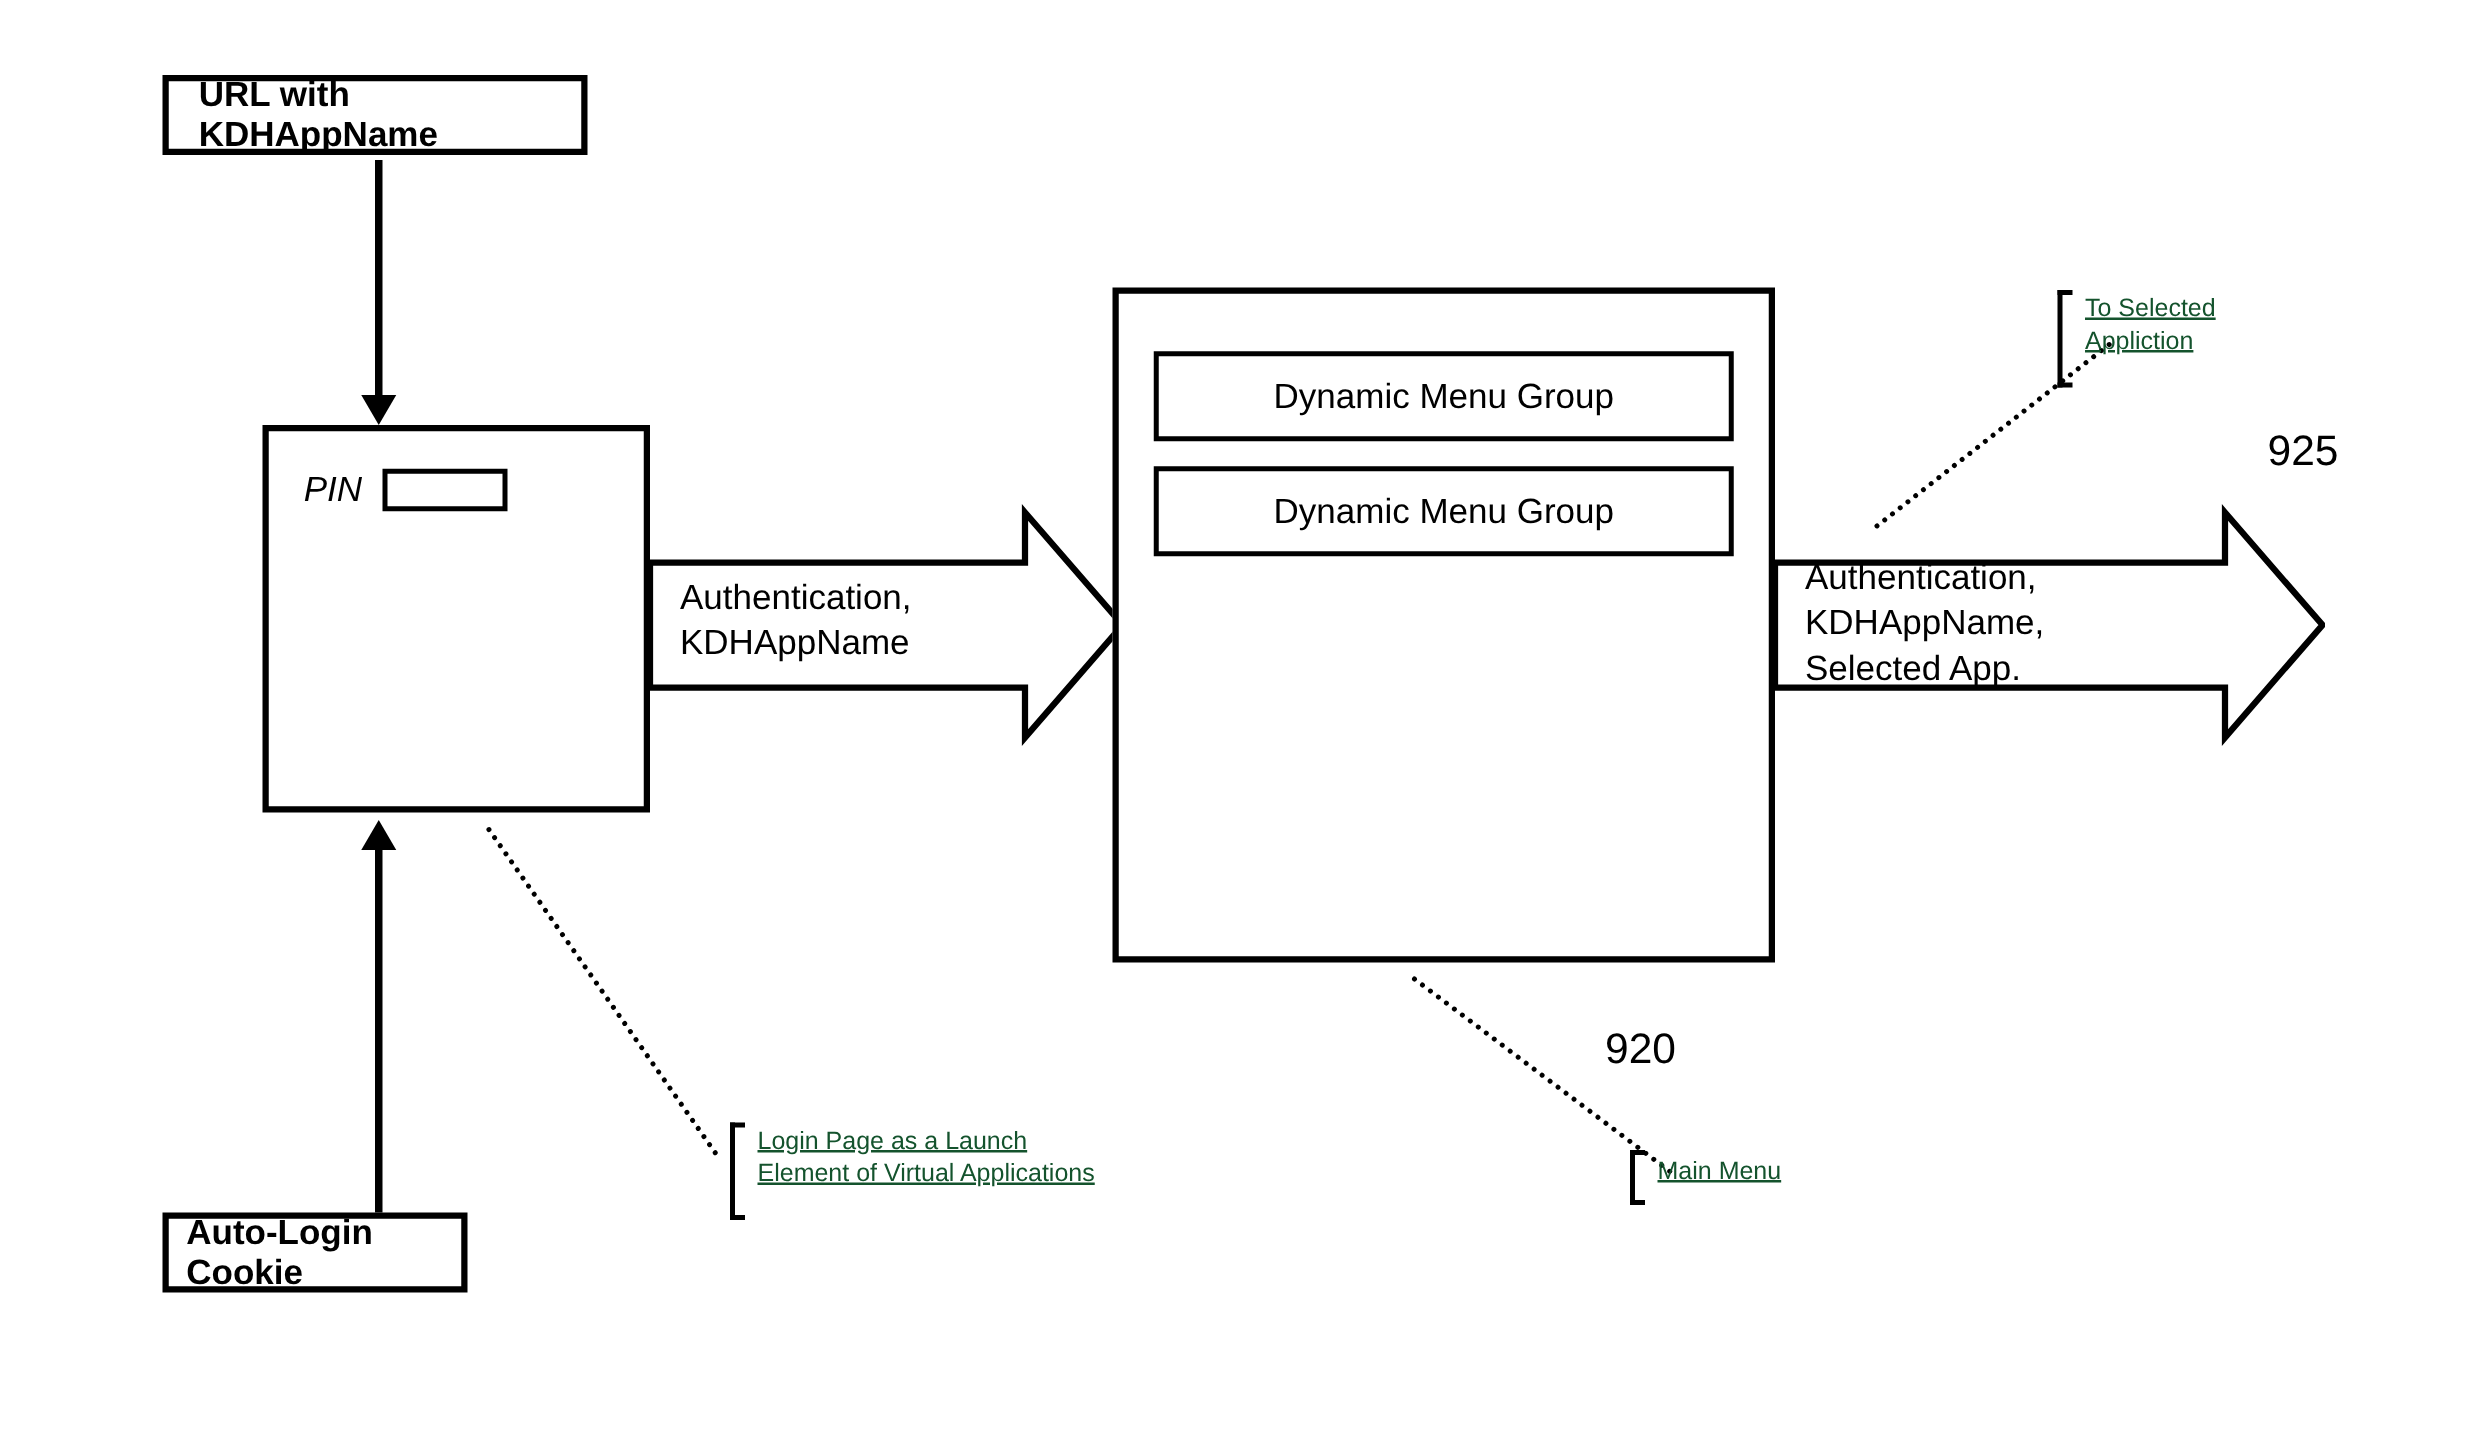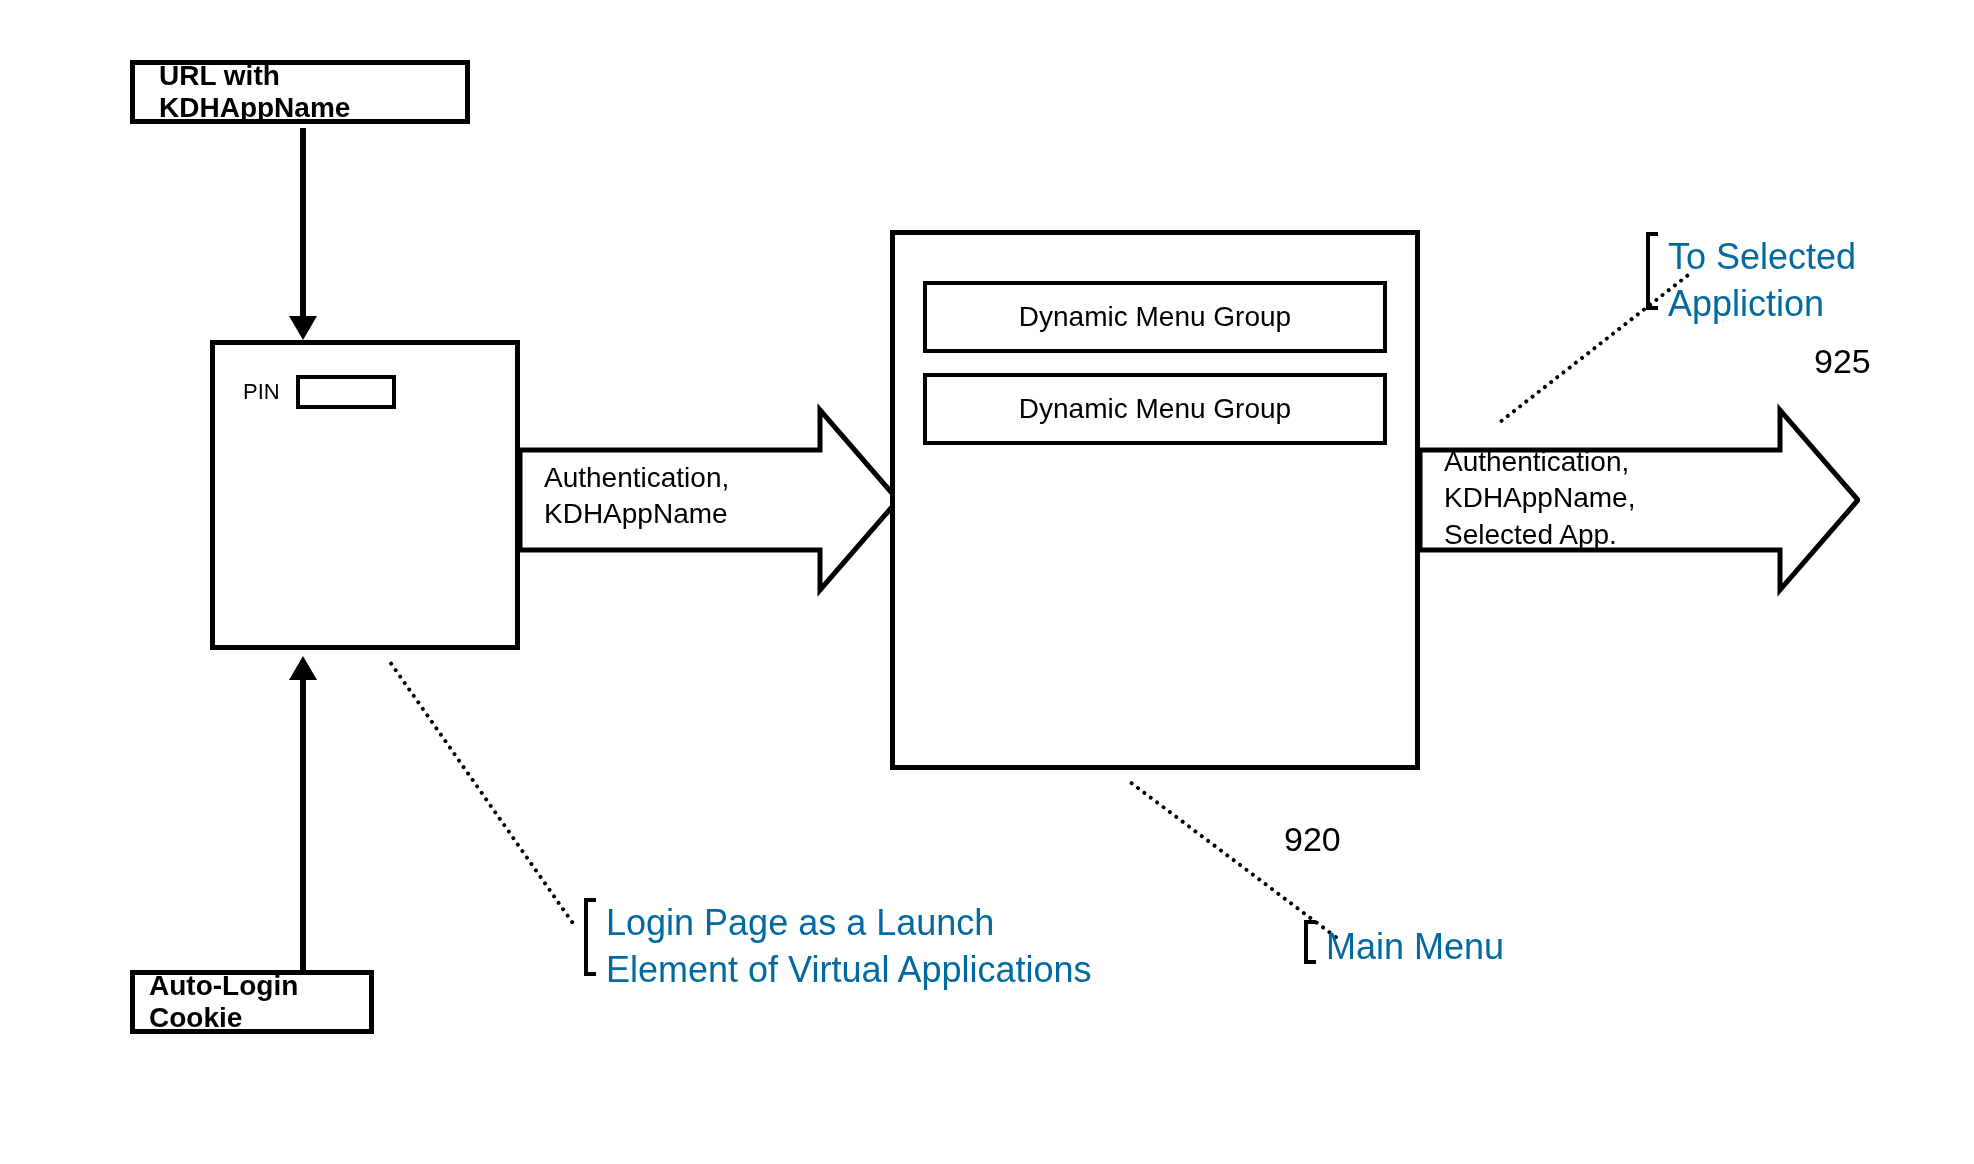--- a/index.html
+++ b/index.html
@@ -10,23 +10,24 @@
     height: 1164px;
     position: relative;
   }
   .box {
     position: absolute;
     border: 5px solid #000;
     background: #fff;
   }
   .label-bracket {
     position: absolute;
-    font-size: 36px;
-    color: #0369a1;
+    font-size: 20px;
+    color: #14532d;
     line-height: 1.3;
+    text-decoration: underline;
   }
   .bracket-mark {
     position: absolute;
     border-left: 4px solid #000;
     border-top: 4px solid #000;
     border-bottom: 4px solid #000;
     width: 12px;
   }
   .ref-num {
     position: absolute;
@@ -80,21 +81,21 @@
 
 <div class="box" style="left:130px; top:60px; width:340px; height:64px; display:flex; align-items:center; padding:0 24px;">
   <span class="box-text">URL with KDHAppName</span>
 </div>
 
 <div class="v-line" style="left:300px; top:128px; height:190px;"></div>
 <div class="v-arrowhead" style="left:289px; top:316px;"></div>
 
 <div class="box" style="left:210px; top:340px; width:310px; height:310px;">
   <div style="position:absolute; left:28px; top:30px; display:flex; align-items:center;">
-    <span style="font-size:22px; margin-right:16px;">PIN</span>
+    <span style="font-size:28px; margin-right:16px;font-style:italic;">PIN</span>
     <span style="display:inline-block; width:100px; height:34px; border:4px solid #000;"></span>
   </div>
 </div>
 
 <div class="box" style="left:130px; top:970px; width:244px; height:64px; display:flex; align-items:center; padding:0 14px;">
   <span class="box-text">Auto-Login Cookie</span>
 </div>
 
 <div class="v-line" style="left:300px; top:680px; height:290px;"></div>
 <div style="position:absolute; left:289px; top:656px; width:0; height:0; border-left:14px solid transparent; border-right:14px solid transparent; border-bottom:24px solid #000;"></div>

